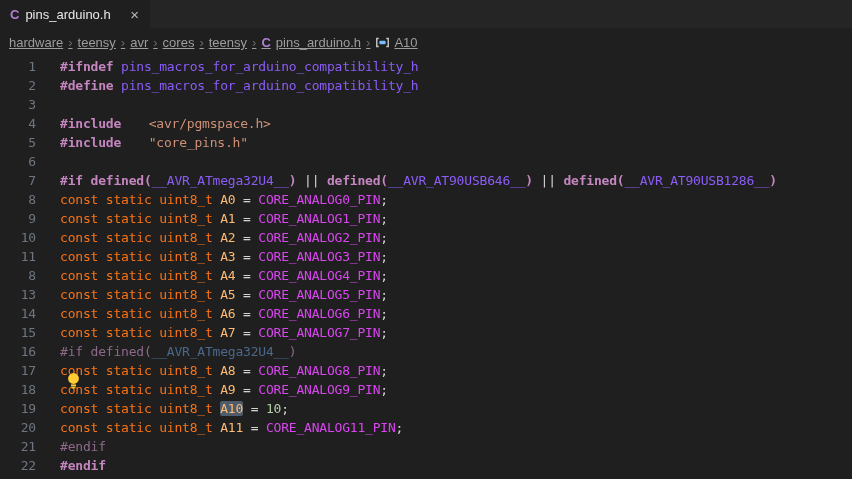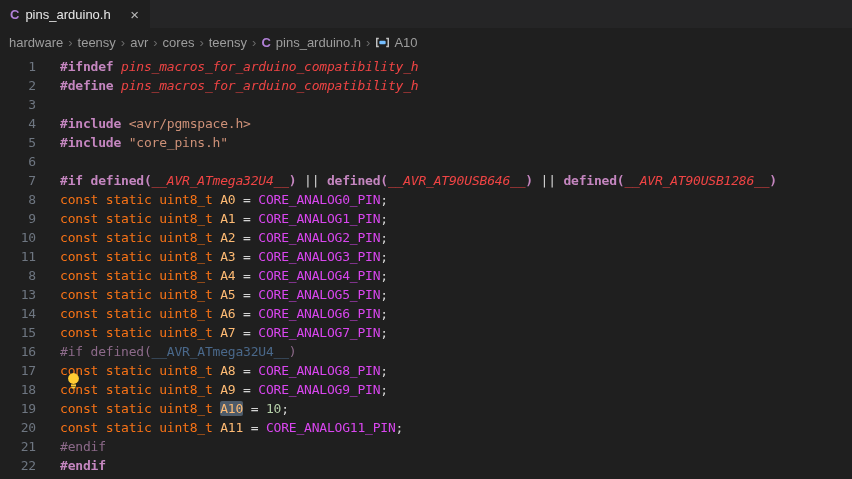--- a/index.html
+++ b/index.html
@@ -7,40 +7,40 @@
   body { background:#1f1f1f; font-family:"Liberation Sans", sans-serif; }
 
   
   .tabbar { height:28px; background:#252526; display:flex; align-items:stretch; }
   .tab { width:150px; background:#1f1f1f; display:flex; align-items:center; padding:0 8px 0 10px; gap:6px; cursor:pointer; }
   .tab .ficon { font-weight:bold; font-size:13px; color:#b180d7; font-family:"Liberation Sans",sans-serif; }
   .tab .tlabel { color:#e8e8e8; font-size:13px; white-space:nowrap; }
   .tab .close { margin-left:auto; color:#b8b8b8; font-size:15px; line-height:1; padding:1px 3px; border-radius:3px; }
 
   
-  .crumbs { height:29px; display:flex; align-items:center; padding-left:9px; background:#1f1f1f; font-size:13px; color:#9d9d9d; white-space:nowrap; }
+  .crumbs { height:29px; display:flex; align-items:center; padding-left:9px; background:#1f1f1f; font-size:13px; color:#9d9d9d; white-space:nowrap;text-decoration:underline; }
   .crumbs .sep { color:#6a6a6a; margin:0 5px; font-size:13px; }
   .crumbs .item { color:#9d9d9d; cursor:pointer; }
   .crumbs .ficon { font-weight:bold; color:#b180d7; margin-right:5px; font-size:13px; }
   .crumbs .symicon { display:inline-block; width:15px; height:13px; margin-right:4px; vertical-align:-2px; }
 
   
   .editor { position:relative; height:422px; overflow:hidden; background:#1f1f1f;
             font-family:"DejaVu Sans Mono","Liberation Mono",monospace; font-size:13px; letter-spacing:-0.2px; }
   .line { display:flex; height:19px; line-height:19px; }
   .ln { width:36px; text-align:right; color:#6e7681; flex:none; user-select:none; }
   .code { white-space:pre; margin-left:24px; color:#d4d4d4; }
 
   .pp  { color:#c586c0;font-weight:bold; }           
-  .id  { color:#ef4444;font-style:italic; }           
+  .id  { color:#8b5cf6; }           
   .kw  { color:#f97316; }           
   .var { color:#fdba74; }           
   .mac { color:#d946ef; }           
   .num { color:#b5cea8; }           
-  .str { color:#ce9178; }           
+  .str { color:#ce9178;margin-left:20px; }           
   .op  { color:#d4d4d4; }
   .ppd { color:#8d6a8a; }           
   .idd { color:#4a688a; }           
   .hl  { background:#4d5b6a; border-radius:2px; }
 
   .lightbulb { position:absolute; left:66px; top:315px; width:15px; height:17px; }
 </style>
 </head>
 <body>
 

